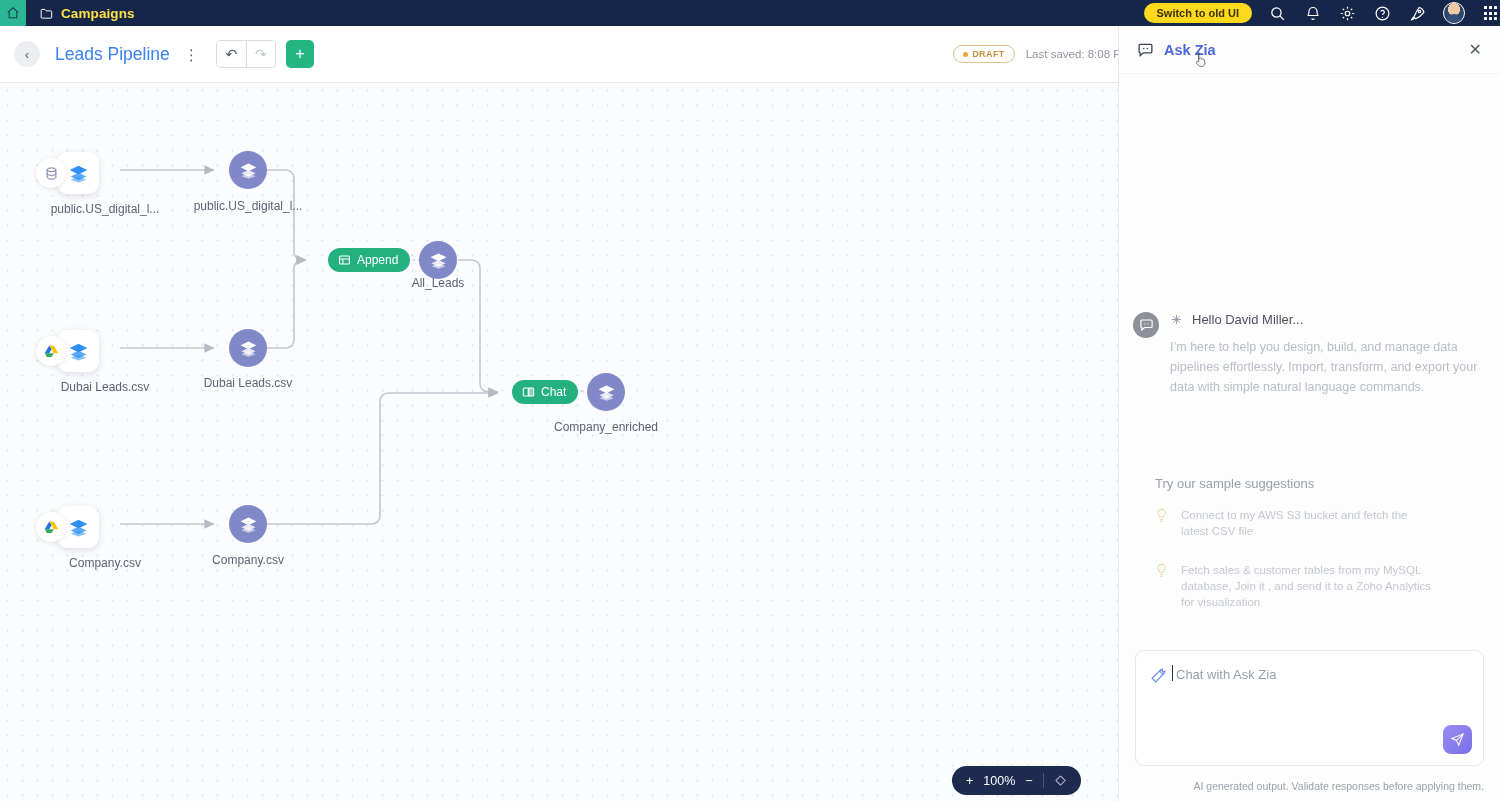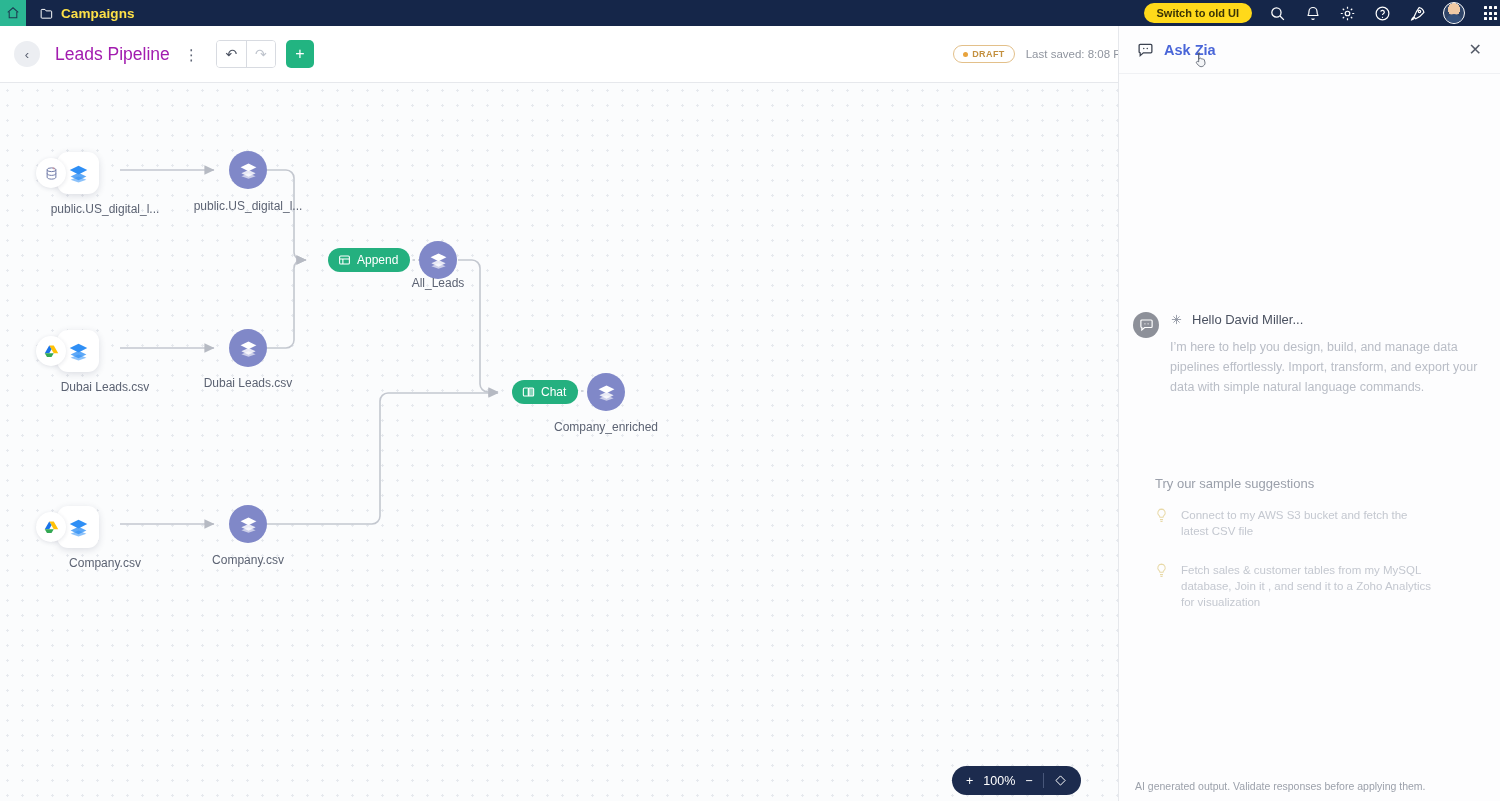--- a/index.html
+++ b/index.html
@@ -43,21 +43,21 @@
   .subbar {
     position: absolute; top: 26px; left: 0; width: 1500px; height: 57px;
     background: #ffffff; border-bottom: 1px solid #e6e8ec;
     display: flex; align-items: center; padding: 0 14px;
   }
   .back-circle {
     width: 26px; height: 26px; border-radius: 50%; background: #eceef2;
     display: flex; align-items: center; justify-content: center;
     color: #5a6070; font-size: 13px; flex: 0 0 auto;
   }
-  .page-title { font-size: 17.5px; color: #a21caf; margin-left: 15px; font-weight: 400; }
+  .page-title { font-size: 17.5px; color: #3b82f6; margin-left: 15px; font-weight: 400; }
   .kebab { margin-left: 14px; color: #5f6676; font-size: 15px; letter-spacing: 0; line-height: 1; }
   .ur-group { display: flex; margin-left: 17px; border: 1px solid #d8dbe1; border-radius: 4px; overflow: hidden; height: 28px; }
   .ur-btn { width: 29px; display: flex; align-items: center; justify-content: center; background: #fff; color: #4a5160; font-size: 14px; }
   .ur-btn.sep { border-left: 1px solid #d8dbe1; color: #bfc4cd; }
   .plus-btn {
     margin-left: 10px; width: 28px; height: 28px; border-radius: 5px;
     background: #22b481; color: #fff; display: flex; align-items: center; justify-content: center;
     font-size: 16px; font-weight: 300;
   }
   .mid-group { margin-left: auto; display: flex; align-items: center; gap: 11px; }
@@ -173,21 +173,21 @@
   .wand { width: 17px; height: 17px; flex: 0 0 auto; }
   .ph { font-size: 13px; color: #9aa0ab; position: relative; }
   .ph::before {
     content: ""; position: absolute; left: -4px; top: -2px; width: 1px; height: 16px; background: #2b3243;
   }
   .send-btn {
     position: absolute; right: 11px; bottom: 11px; width: 29px; height: 29px; border-radius: 8px;
     background: linear-gradient(135deg, #9a8df0, #7b6ee8);
     display: flex; align-items: center; justify-content: center;
   }
-  .disclaimer { font-size: 10.5px; color: #9ca1ab; text-align: left; margin-top: 8px; }
+  .disclaimer { font-size: 10.5px; color: #9ca1ab; text-align: right; margin-top: 14px; }
 </style>
 </head>
 <body>
 
 <div class="topnav">
   <div class="home-tile">
     <svg width="14" height="14" viewBox="0 0 24 24" fill="none" stroke="#1d3b52" stroke-width="1.8">
       <path d="M3 11 12 3l9 8"></path>
         <path d="M5.5 10v10h13V10"></path>
     </svg>
@@ -509,15 +509,31 @@
             <path d="M8 1.5a5 5 0 0 1 3.2 8.8c-.7.6-1 1.2-1.1 2H5.9c-.1-.8-.4-1.4-1.1-2A5 5 0 0 1 8 1.5z"></path>
               <path d="M6 15.5h4M6.6 18h2.8"></path>
           </svg>
           <span class="sugg-t">Fetch sales &amp; customer tables from my MySQL database, Join it , and send it to a Zoho Analytics for visualization</span>
         </div>
       </div>
     </div>
   </div>
 
   <div class="zia-foot">
+    <div class="chatbox">
+      <div class="chat-row">
+        <svg class="wand" viewBox="0 0 24 24" fill="none" stroke="#6b8ce8" stroke-width="1.7">
+          <path d="M15.5 3.5 20.5 8.5 8 21 3 16z"></path>
+            <path d="M13.5 5.5 18.5 10.5"></path>
+          <path d="M17.5 2v2.6M21.8 6.2h-2.6"></path>
+        </svg>
+        <span class="ph">Chat with Ask Zia</span>
+      </div>
+      <div class="send-btn">
+        <svg width="15" height="15" viewBox="0 0 24 24" fill="none" stroke="#fff" stroke-width="1.7">
+          <path d="M21 3 3 10.5l7.5 3L14 21z"></path>
+            <path d="M10.5 13.5 21 3"></path>
+        </svg>
+      </div>
+    </div>
     <div class="disclaimer">AI generated output. Validate responses before applying them.</div>
   </div>
 </div>
 
 </body></html>

